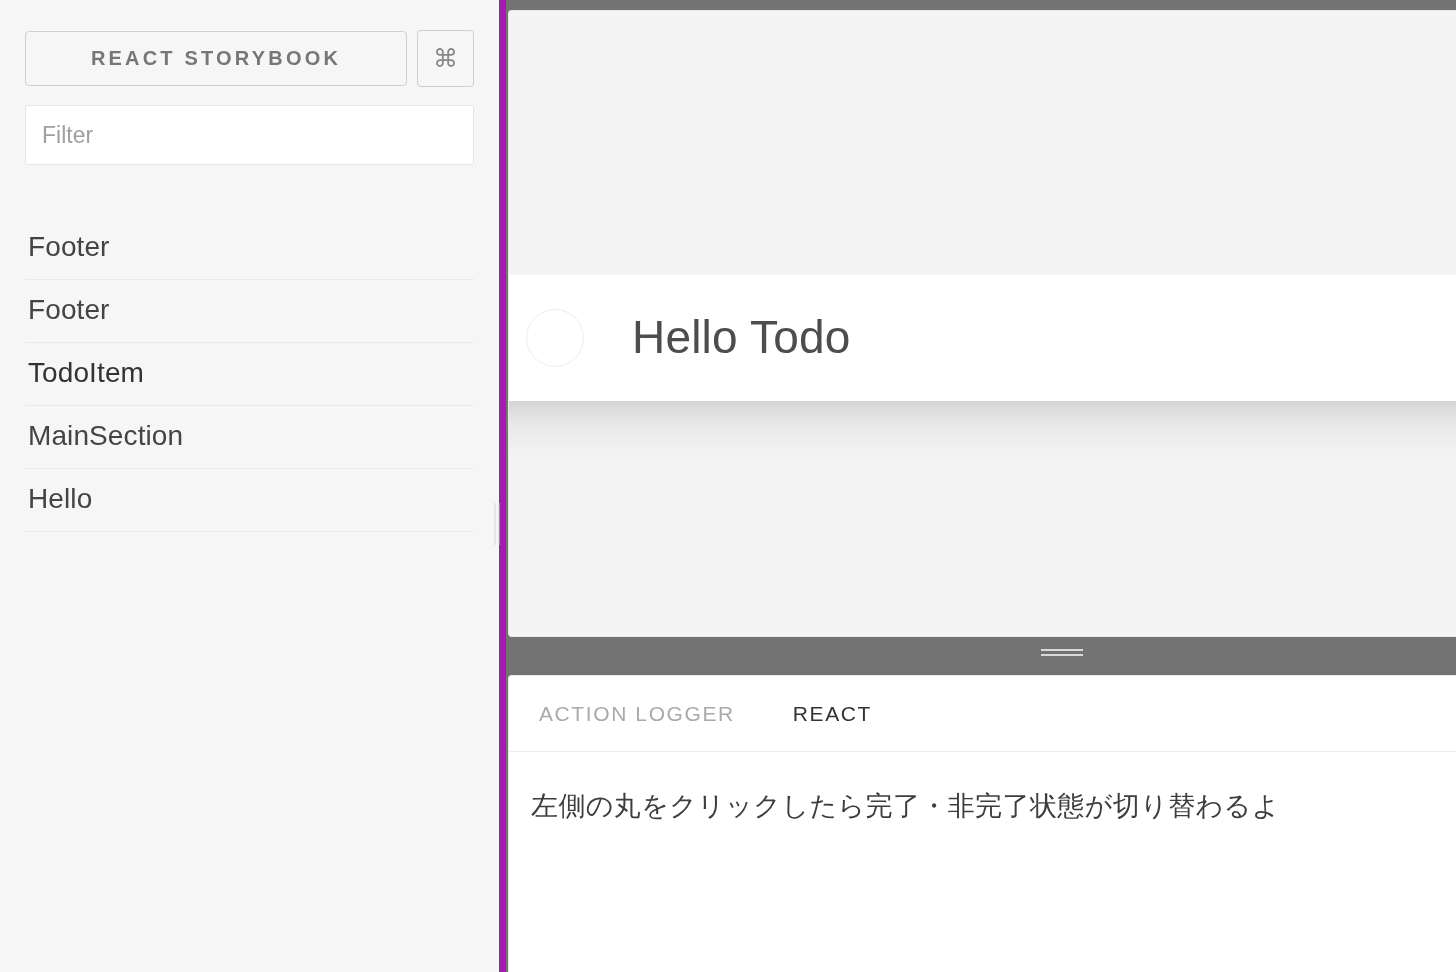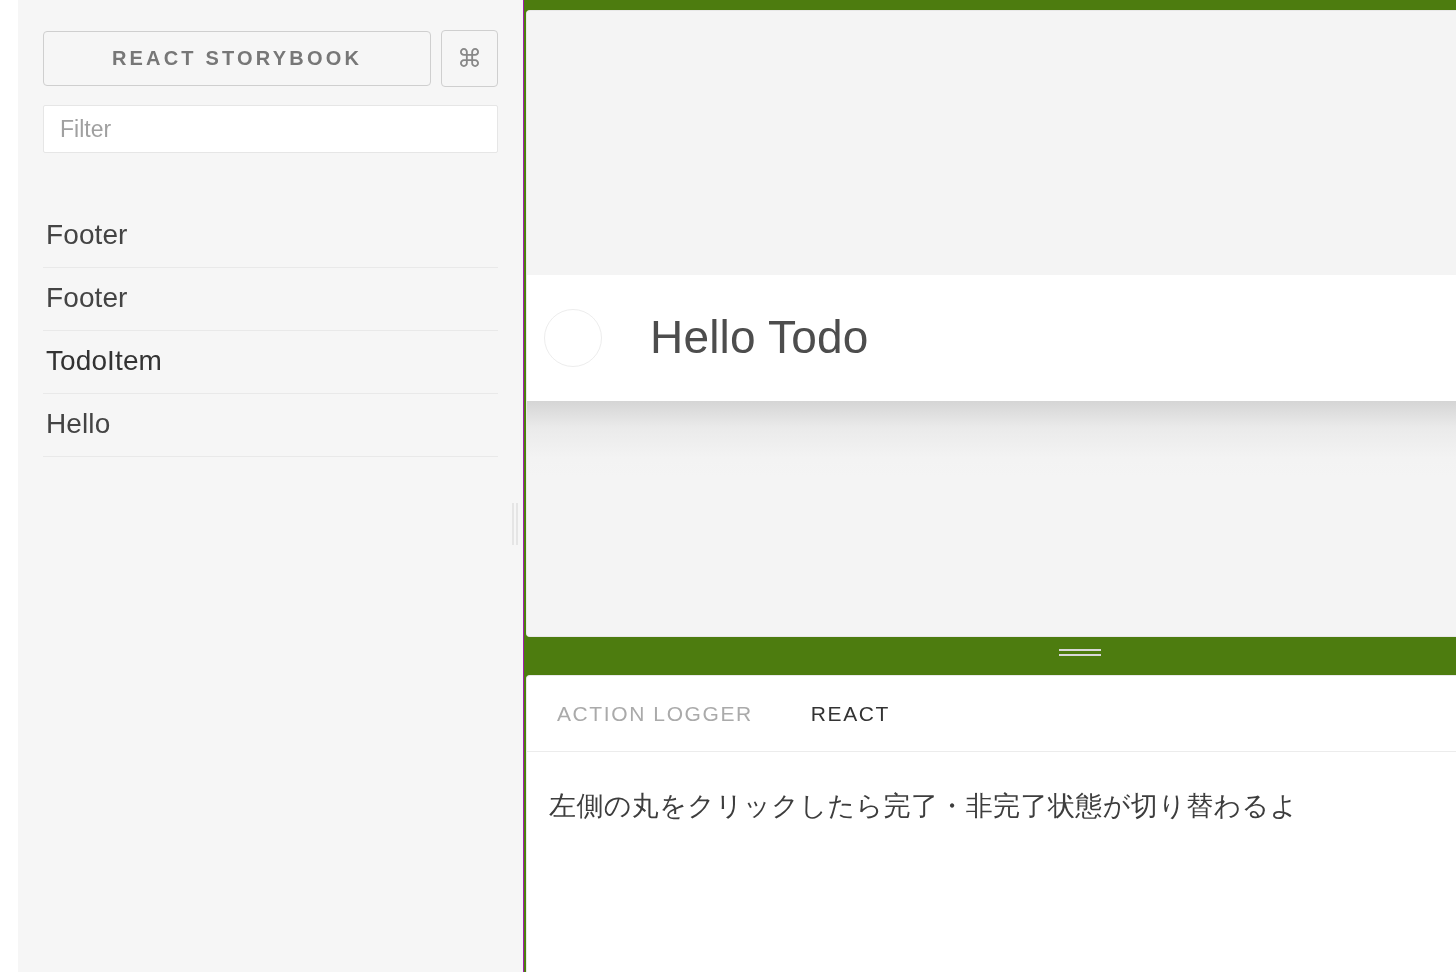--- a/index.html
+++ b/index.html
@@ -22,23 +22,22 @@
     background: #ffffff;
   }
 
   
   .sidebar {
     position: relative;
     width: 506px;
     height: 972px;
     background: #f6f6f6;
     box-sizing: border-box;
-    border-right: 1px solid #a21caf;
+    border-right: 7px solid #a21caf;
     flex: 0 0 506px;
-    margin-left: 18px;
   }
 
   .sidebar-head {
     display: flex;
     align-items: center;
     padding: 30px 25px 0 25px;
     gap: 10px;
   }
 
   .brand-button {
@@ -76,21 +75,21 @@
     cursor: pointer;
     user-select: none;
   }
 
   .filter-wrap {
     padding: 18px 25px 0 25px;
   }
 
   .filter-input {
     width: 100%;
-    height: 48px;
+    height: 60px;
     box-sizing: border-box;
     border: 1px solid #e6e6e6;
     border-radius: 2px;
     background: #ffffff;
     padding: 0 16px;
     font-size: 23px;
     color: #404040;
     font-family: "Liberation Sans", "DejaVu Sans", sans-serif;
     outline: none;
   }
@@ -163,21 +162,21 @@
     width: 1px;
     height: 100%;
     background: #d4d4d4;
   }
 
   
   .right-pane {
     position: relative;
     flex: 1 1 auto;
     height: 972px;
-    background: #4d7c0f;
+    background: #737373;
     padding-left: 2px;
     box-sizing: border-box;
   }
 
   .preview-panel {
     position: absolute;
     left: 2px;
     top: 10px;
     right: -12px;
     height: 627px;
@@ -343,20 +342,24 @@
       <div class="story-group">
         <div class="group-title">Footer</div>
         <div class="divider"></div>
       </div>
 
       <div class="story-group">
         <div class="group-title active">TodoItem</div>
         <div class="divider"></div>
       </div>
 
+      <div class="story-group">
+        <div class="group-title">MainSection</div>
+        <div class="divider"></div>
+      </div>
 
       <div class="story-group">
         <div class="group-title">Hello</div>
         <div class="divider"></div>
       </div>
 
     </nav>
 
     <div class="v-resizer">
       <div class="grip">

